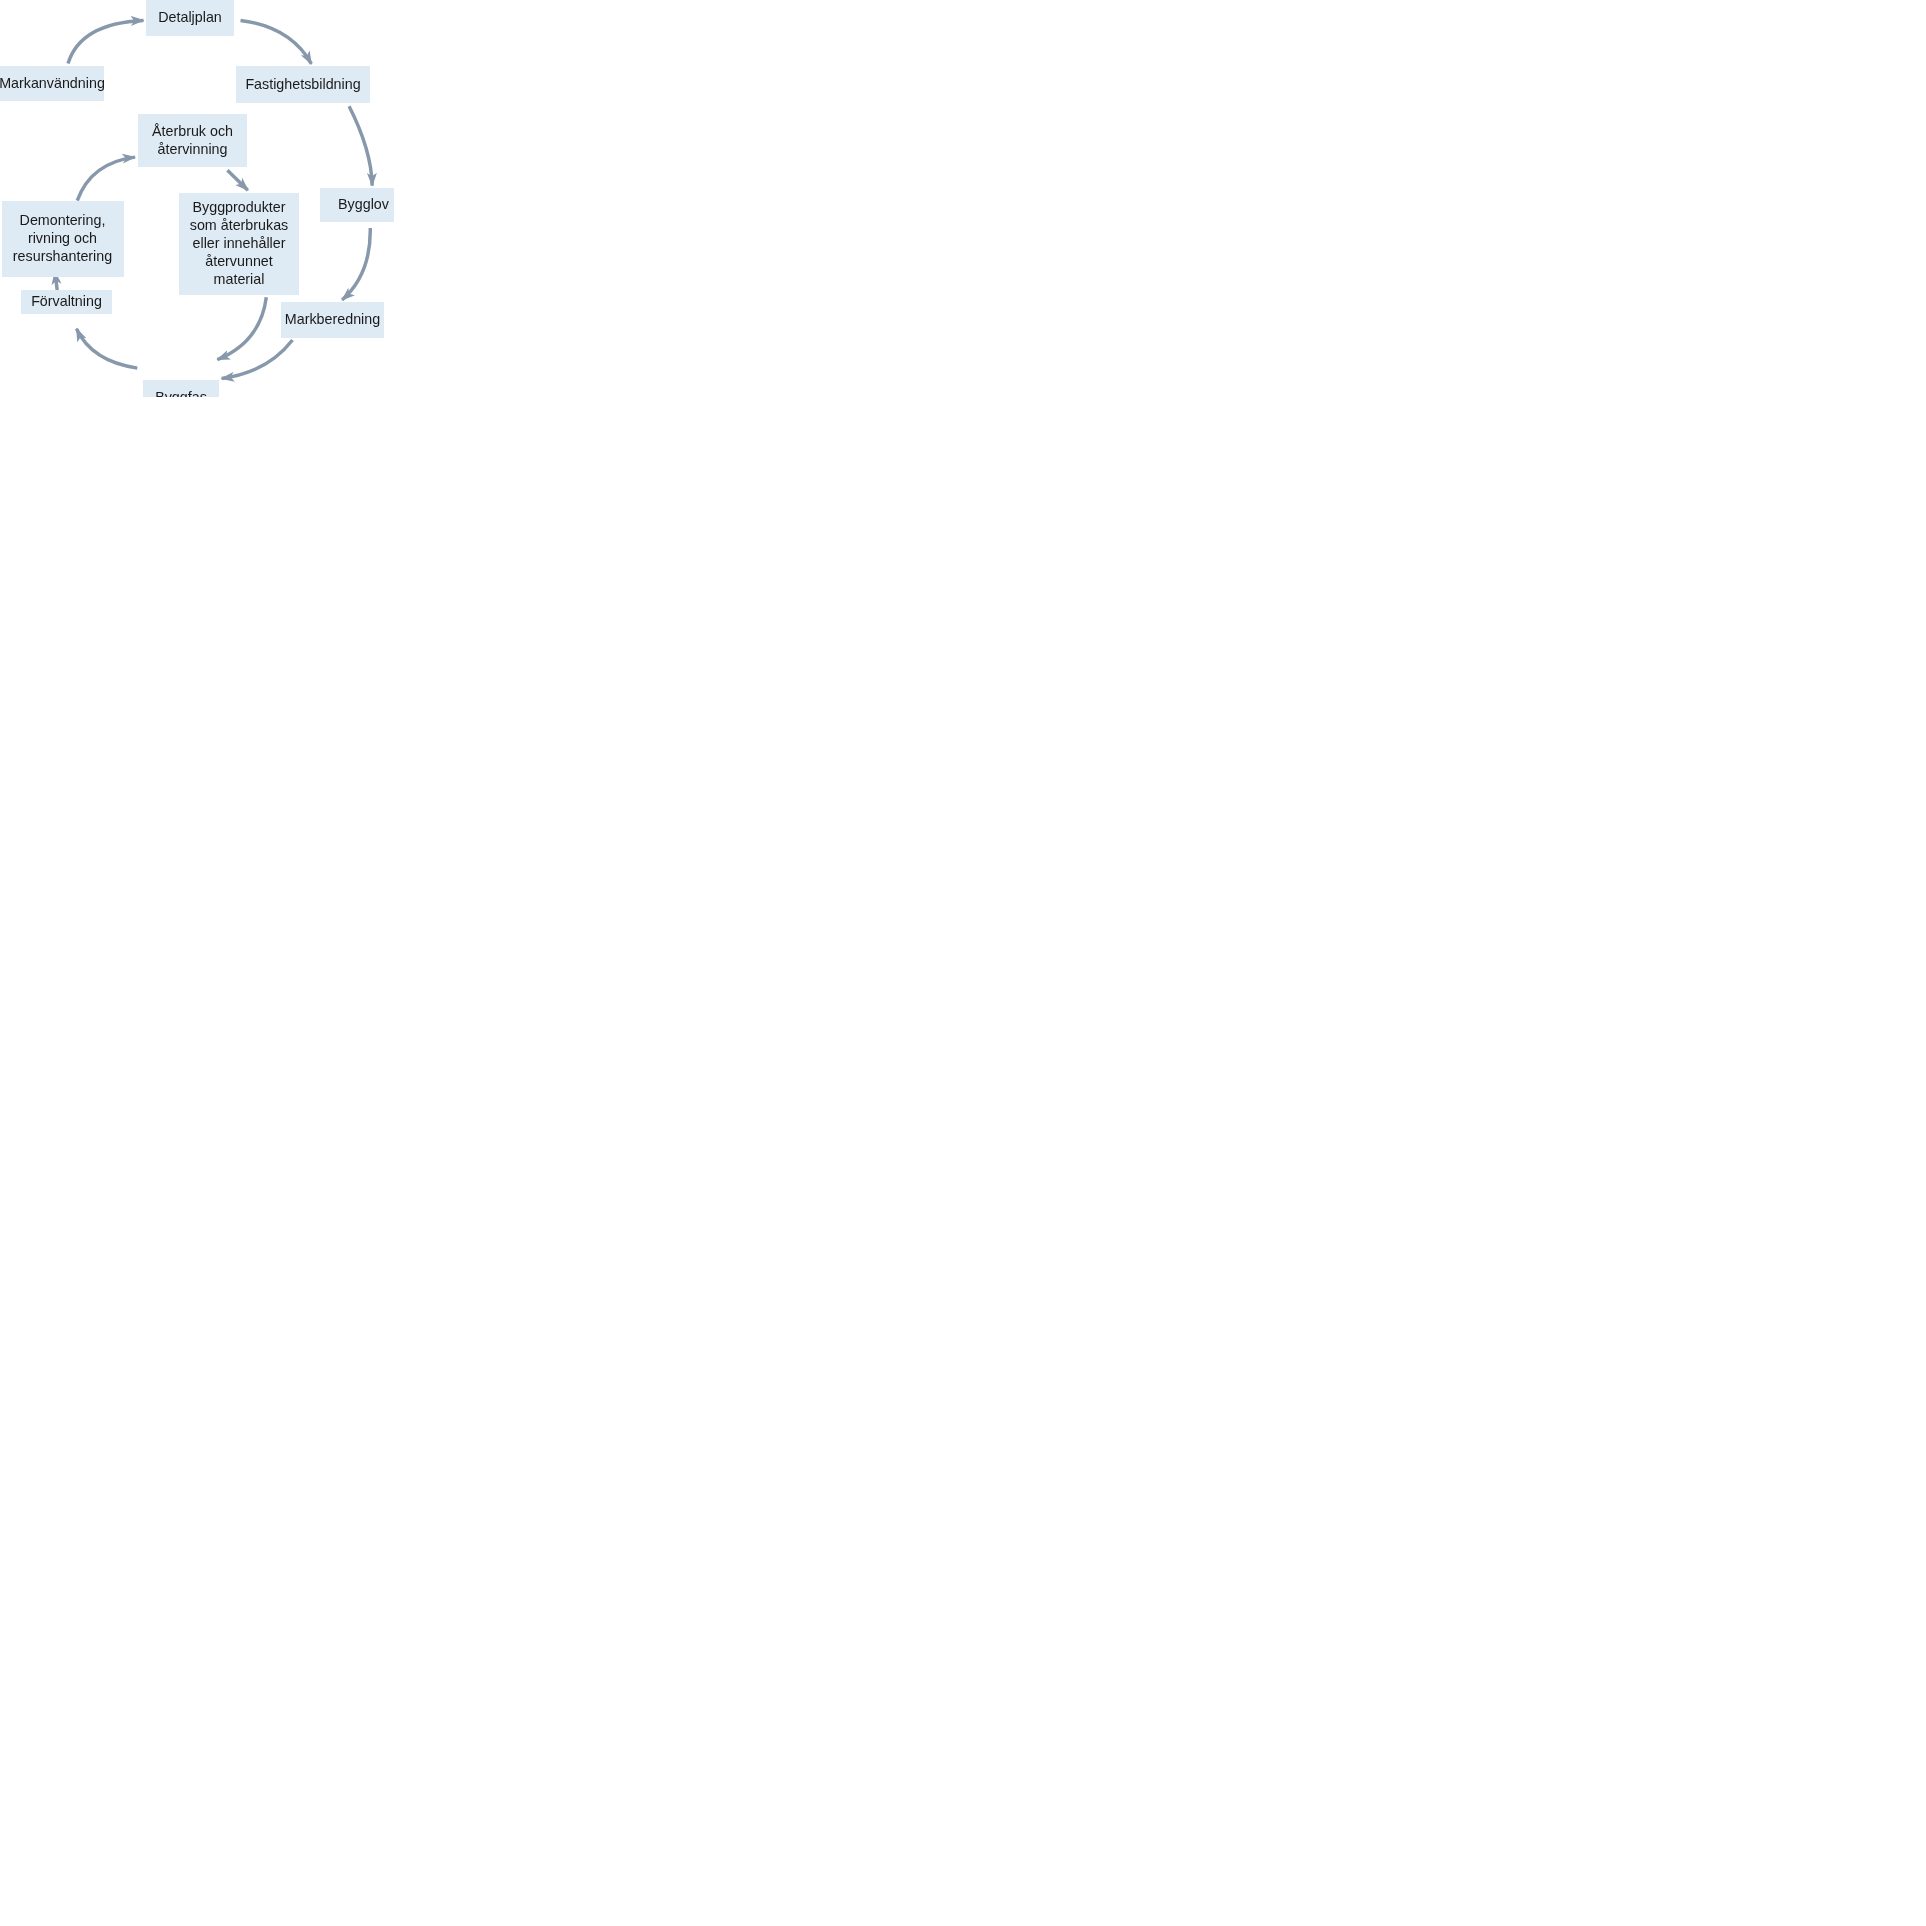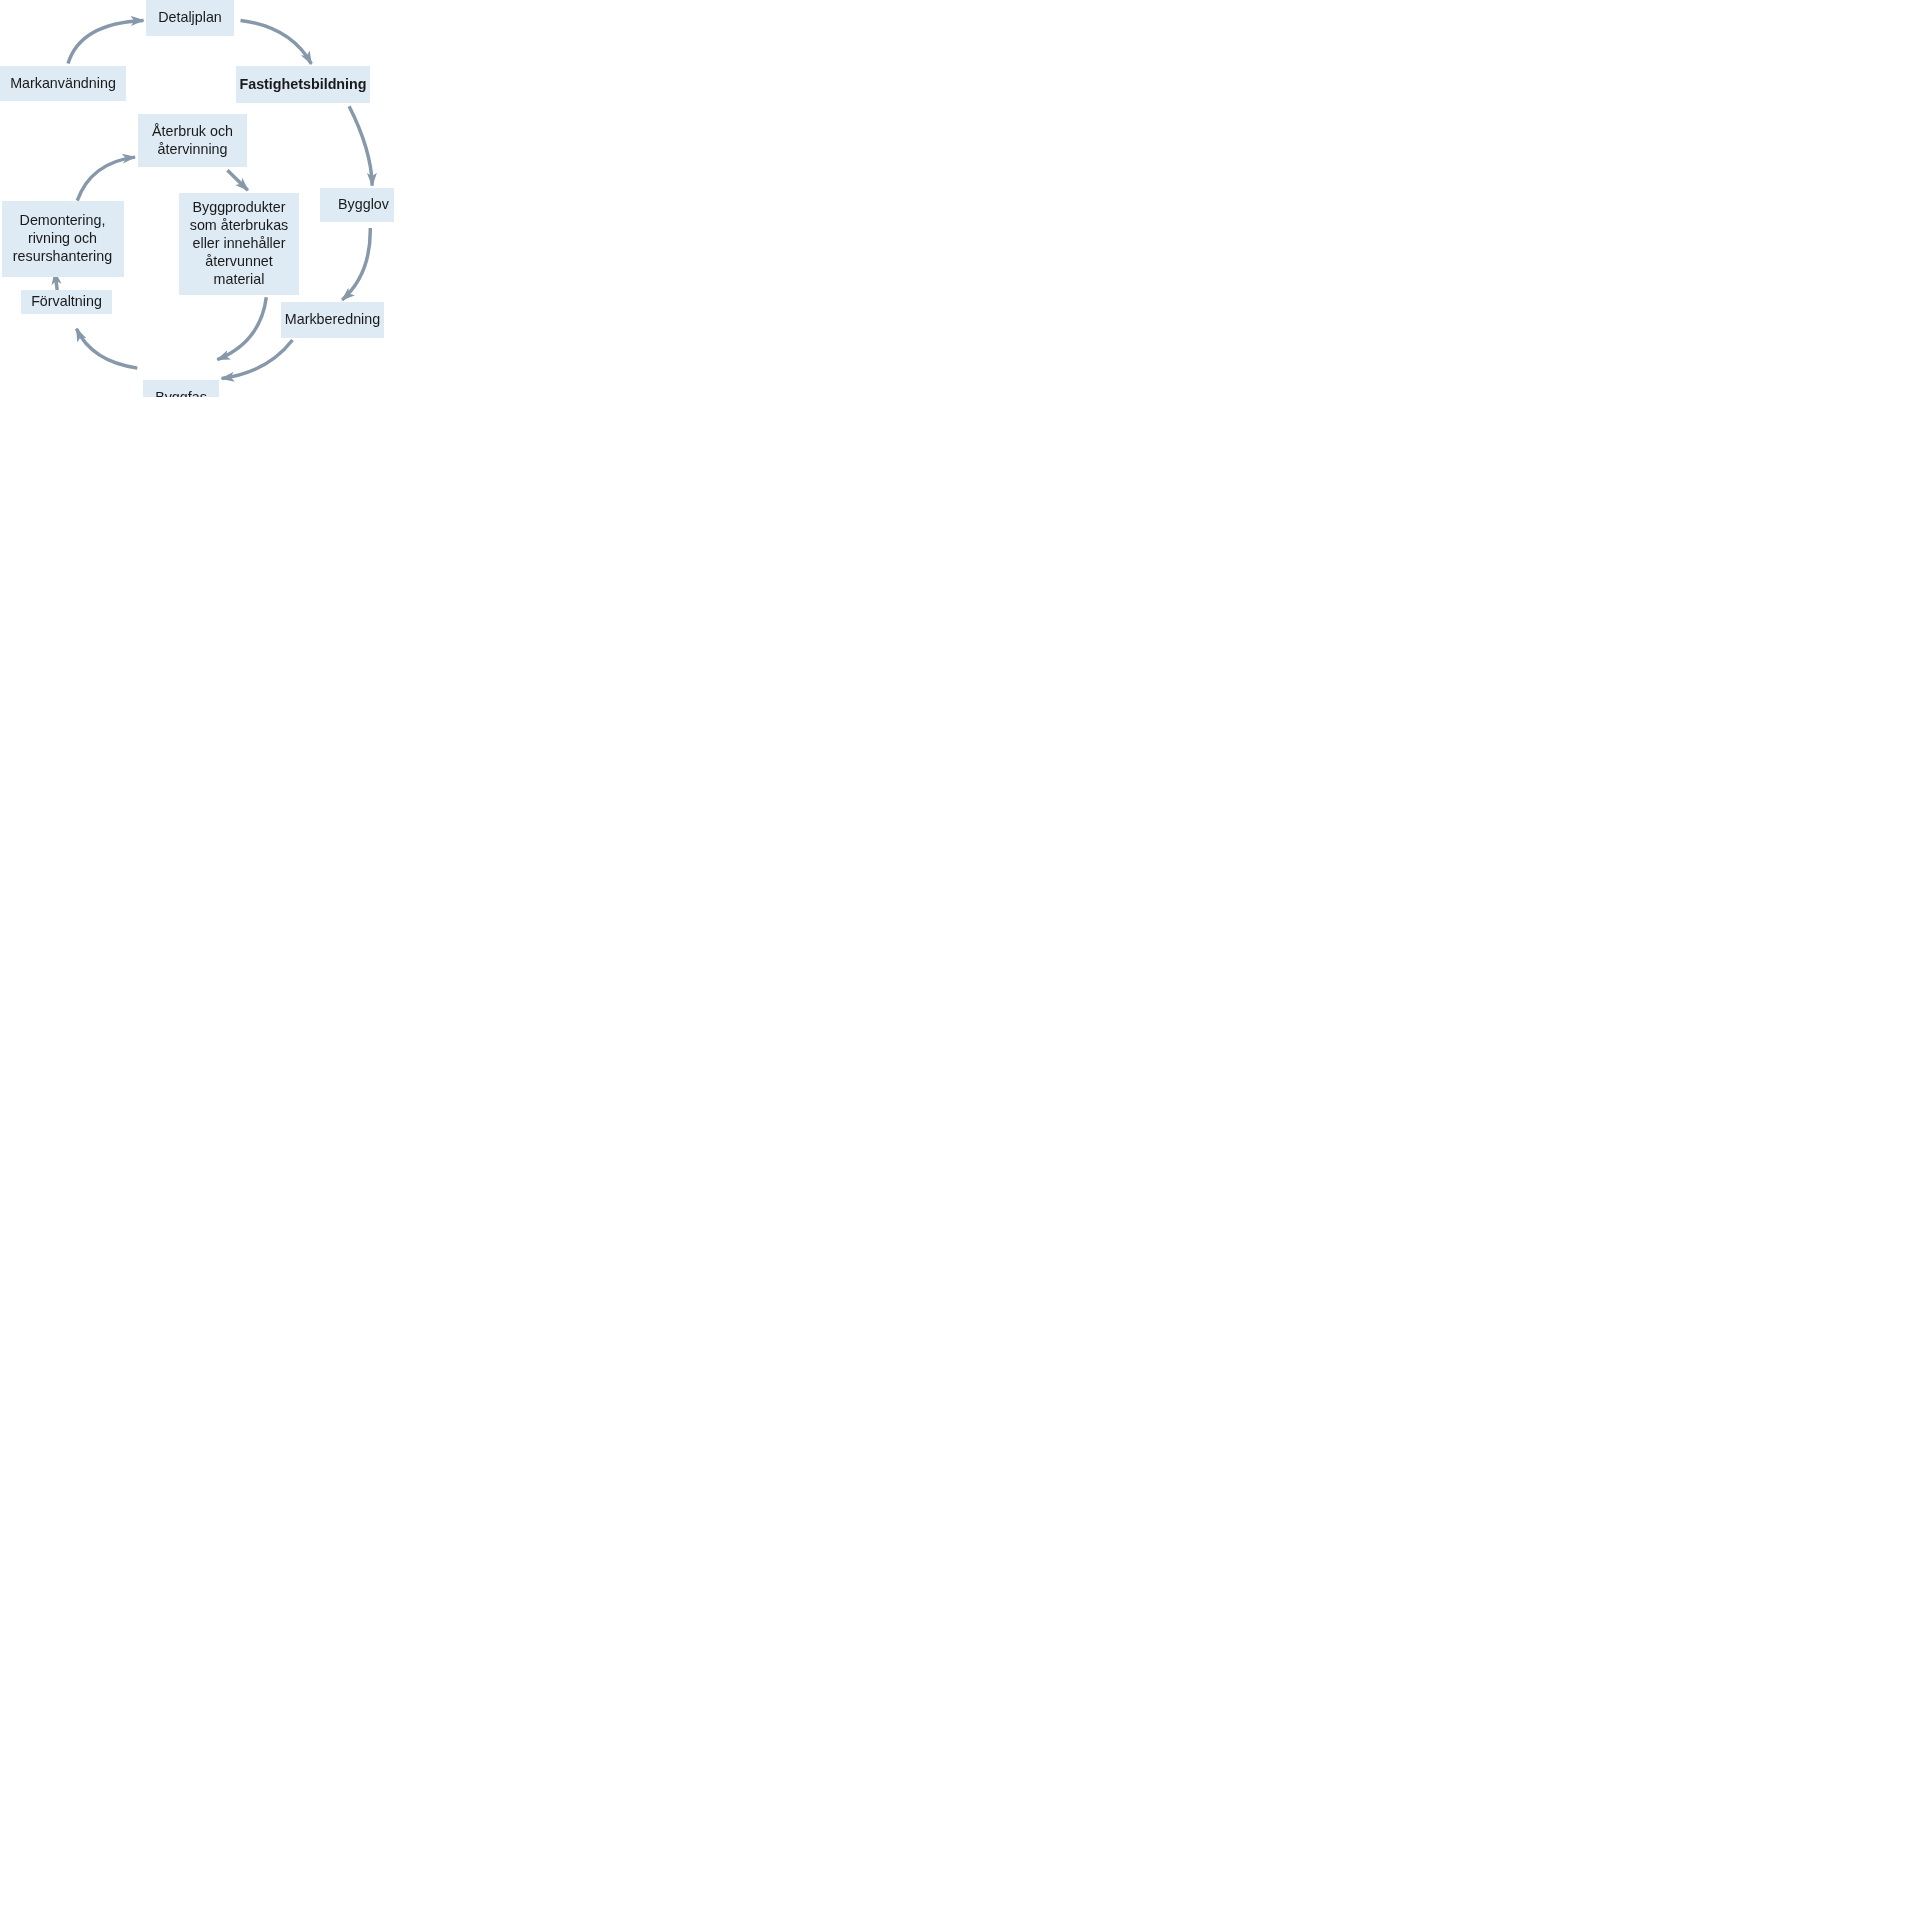--- a/index.html
+++ b/index.html
@@ -11,22 +11,22 @@
     position:absolute;background:var(--box-fill,#dfebf4);color:var(--text,#1a1a1a);
     display:flex;flex-direction:column;align-items:center;justify-content:center;
     text-align:center;font-size:14.3px;line-height:1.25;font-weight:400;
   }
   .node .line{display:block;white-space:nowrap;text-align:right;}
   svg.arrows{position:absolute;left:0;top:0;width:100%;height:100%;overflow:visible;}
   path.arrow{fill:none;stroke:var(--arrow,#8698aa);stroke-width:9;stroke-linecap:butt;}
   #arrowhead path{fill:var(--arrow,#8698aa);}
   
   #n-detaljplan        {left:146px;top:0;    width:88px;height:36px;}
-  #n-markanvandning    {left:0;   top:66px; width:126px;height:35px;}
-  #n-fastighetsbildning{left:236px;top:66px;width:134px;height:37px;font-weight:bold;}
+  #n-markanvandning    {left:0;   top:66px; width:104px;height:35px;}
+  #n-fastighetsbildning{left:236px;top:66px;width:134px;height:37px;}
   #n-bygglov           {left:320px;top:188px;width:87px;height:34px;}
   #n-markberedning     {left:281px;top:302px;width:103px;height:36px;}
   #n-byggfas           {left:143px;top:380px;width:76px;height:36px;}
   #n-forvaltning       {left:21px; top:290px;width:91px;height:24px;}
   #n-demontering       {left:1.5px;  top:201px;width:122px;height:76px;}
   #n-aterbruk          {left:138px;top:114px;width:109px;height:53px;}
   #n-byggprodukter     {left:179px;top:193px;width:120px;height:102px;}
 </style>
 </head>
 <body style="background: rgb(255, 255, 255);">

